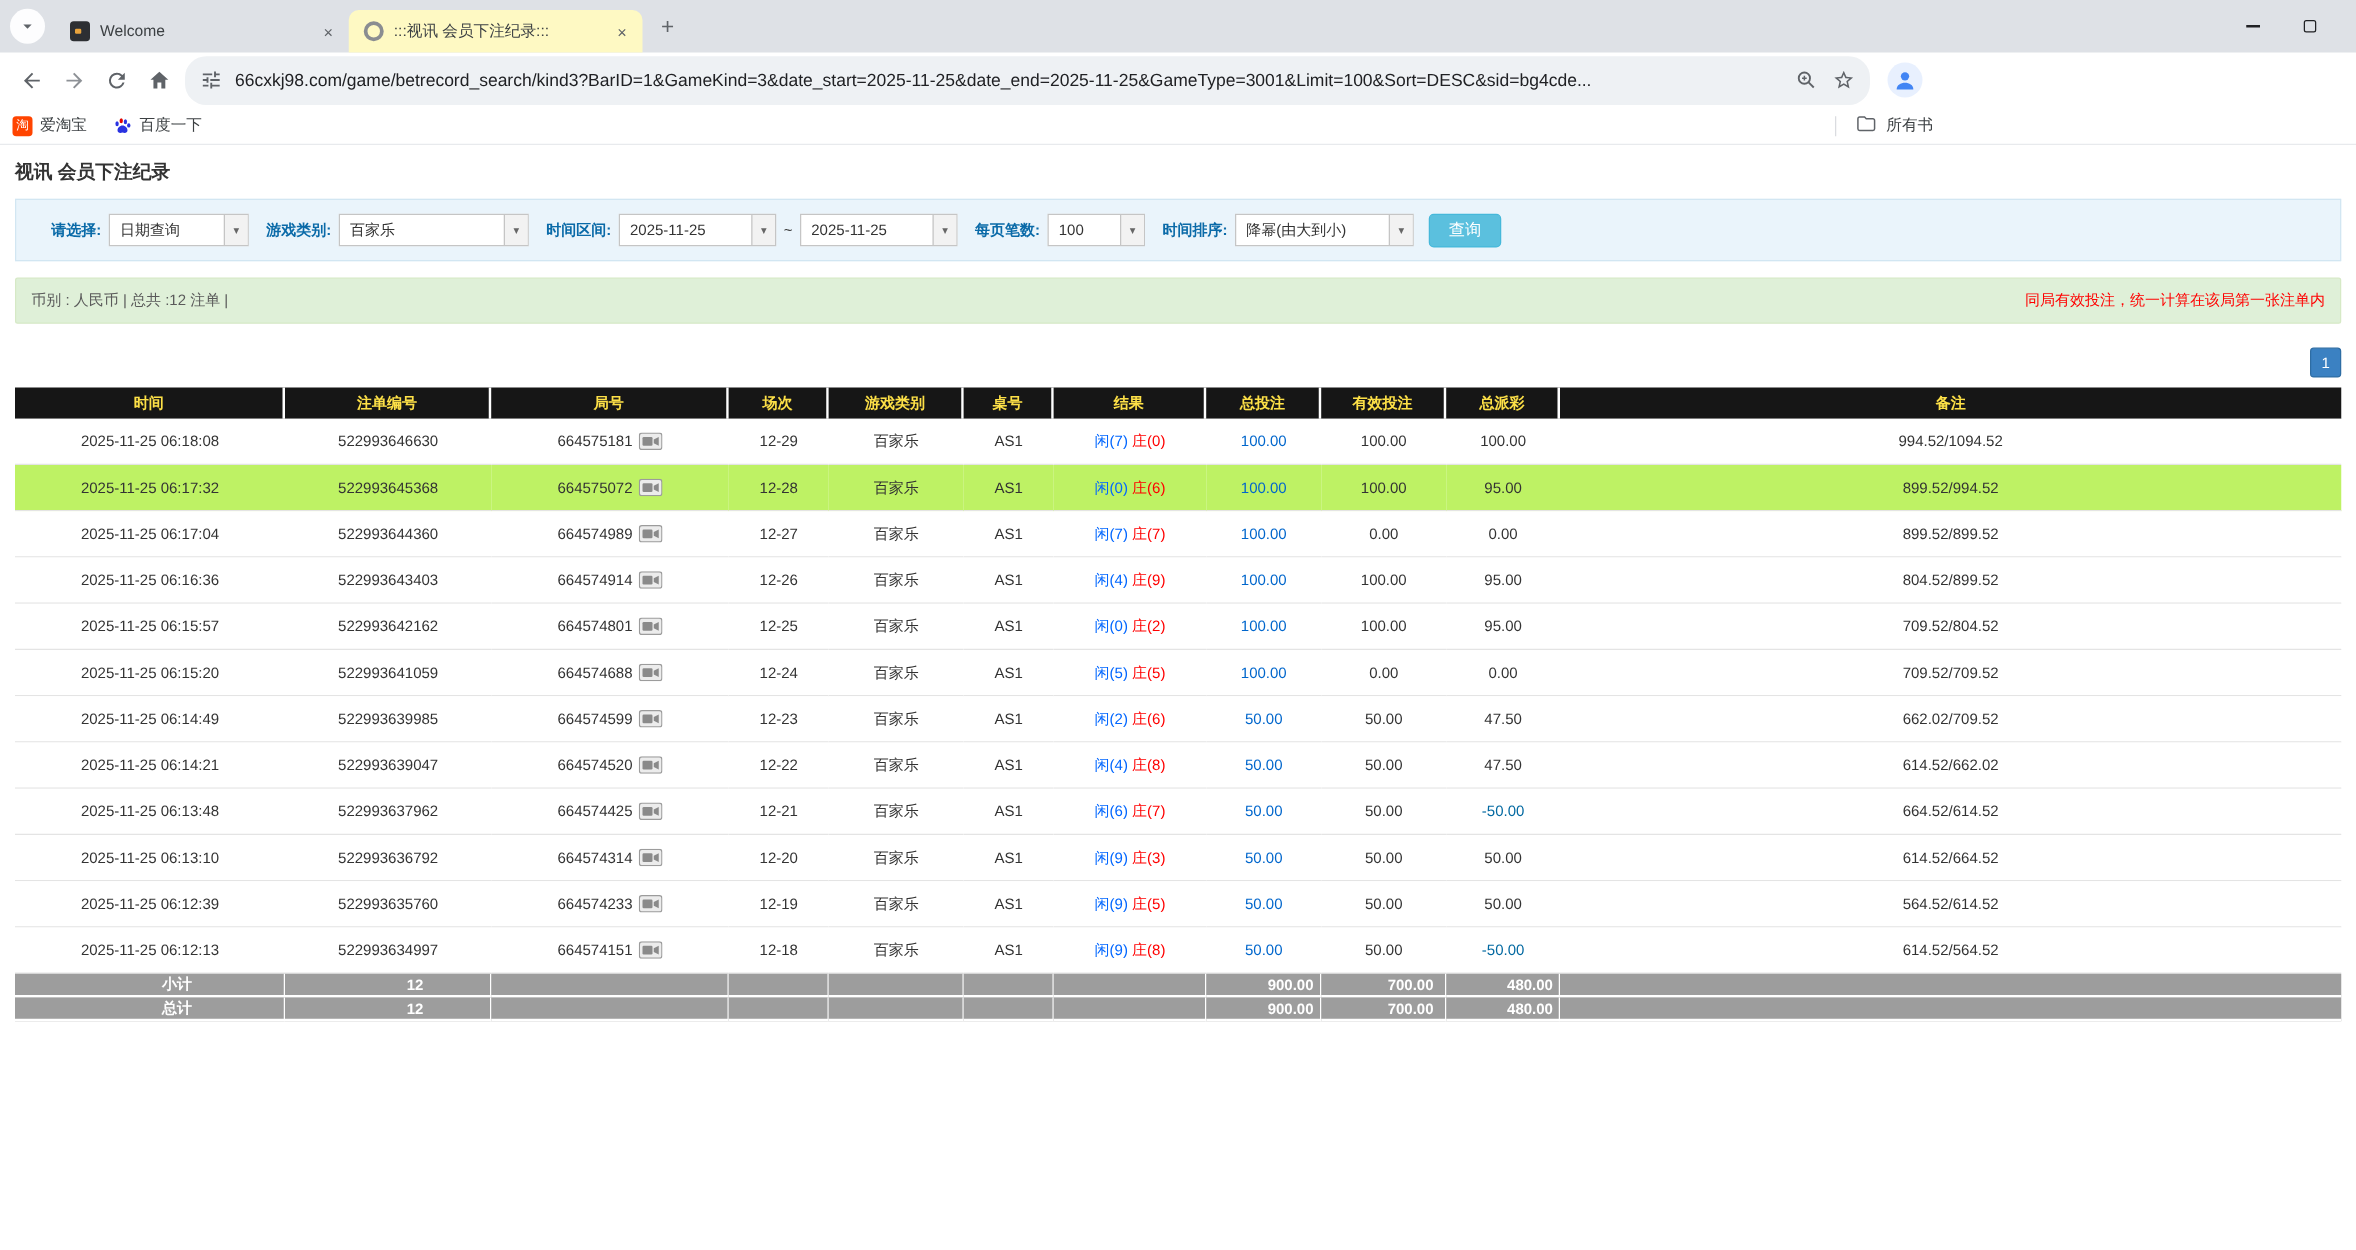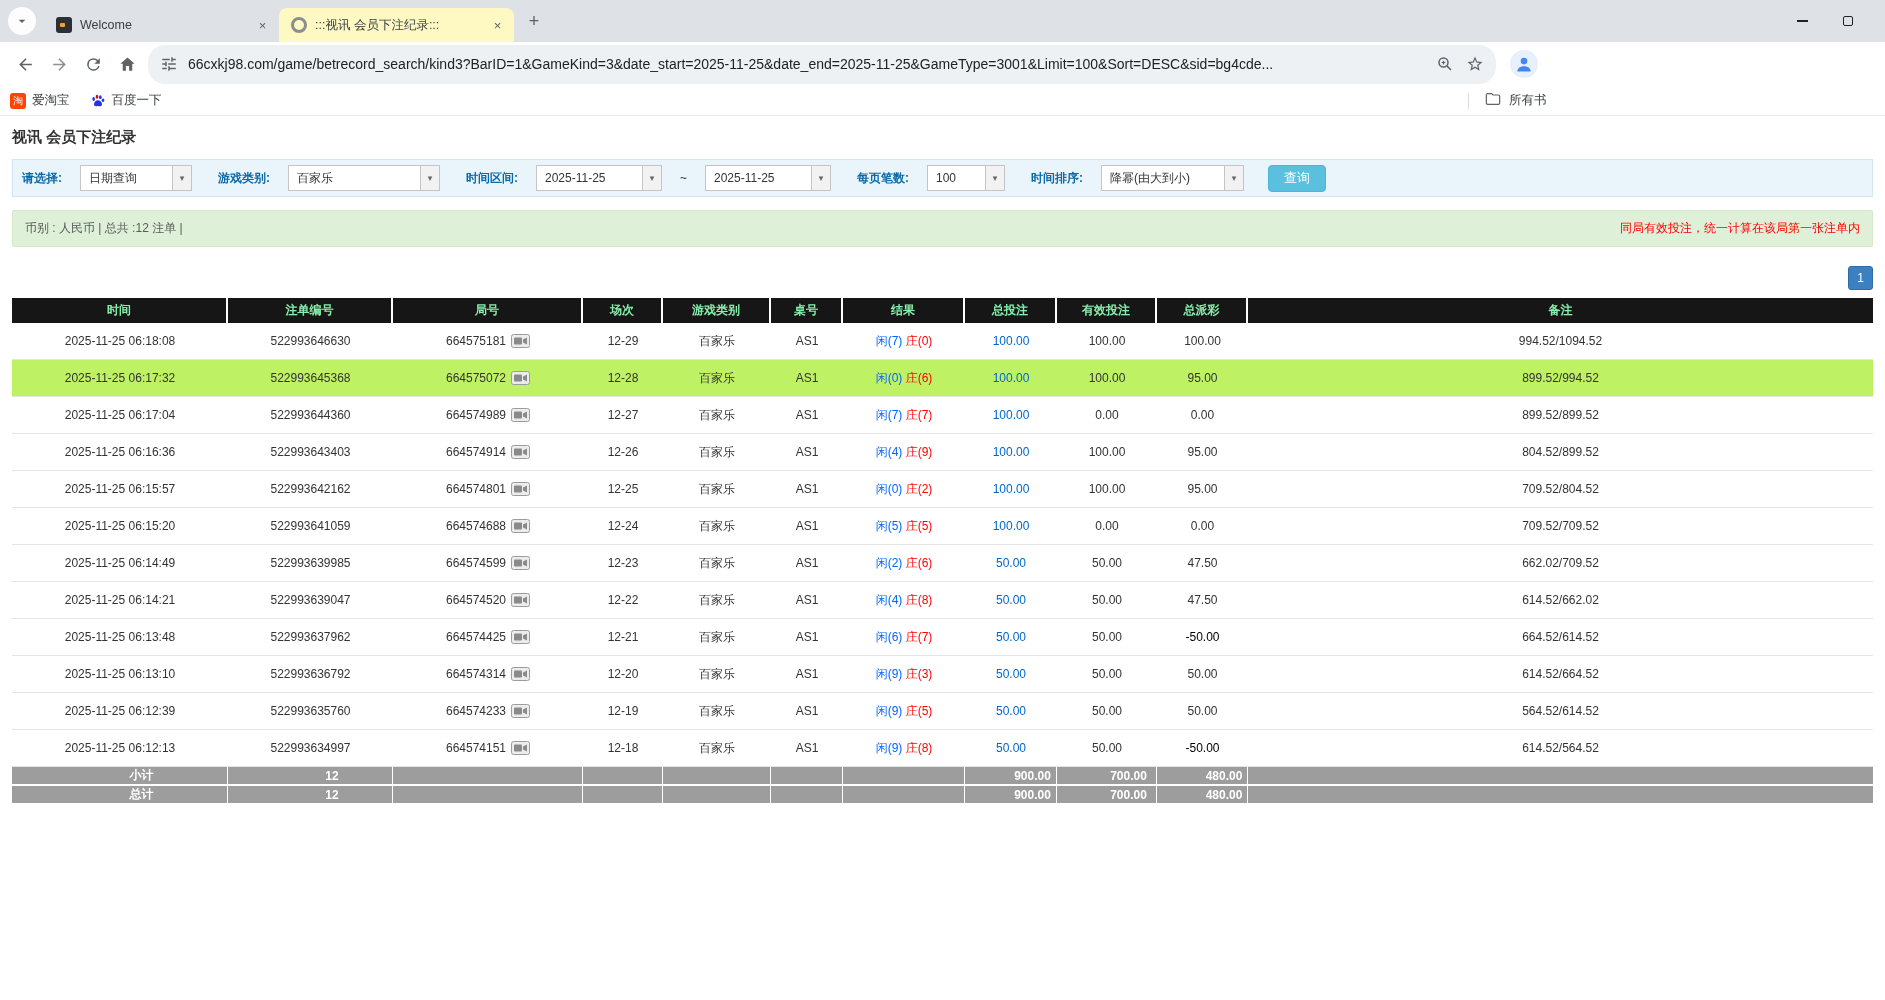--- a/index.html
+++ b/index.html
@@ -53,22 +53,22 @@
   .bm-taobao { background:#ff4400; color:#fff; border-radius:3px; font-size:10px; line-height:16px; text-align:center; }
   .bookmarks-right { position:absolute; left:1468px; display:flex; align-items:center; gap:8px;
     font-size:12.5px; color:#3c4043; }
   .bm-divider { width:1px; height:16px; background:#dadce0; margin-right:8px; }
   .folder-icon svg { width:16px; height:16px; }
 
   
   .page { padding:8px 12px 0; }
   .page-title { font-size:15px; font-weight:bold; color:#333; margin:4px 0 12px; }
 
-  .filter-bar { background:#eaf4fb; border:1px solid #d2e6f2; height:38px; display:flex;
-    align-items:center; padding:0 7px; font-size:12px;gap:12px; }
+  .filter-bar { background:#eaf4fb; border:1px solid #d2e6f2; height:50px; display:flex;
+    align-items:center; padding:0 26px; font-size:12px; }
   .filter-label { color:#0a6aa8; font-weight:bold; margin:0 6px 0 14px; white-space:nowrap; }
   .filter-label:first-child { margin-left:2px; }
   .select { background:#fff; border:1px solid #c5c5c5; height:26px; display:flex; align-items:stretch;
     font-size:12px; color:#333; }
   .select .val { padding:0 8px; flex:1; display:flex; align-items:center; white-space:nowrap; overflow:hidden; }
   .select .arrow { width:19px; border-left:1px solid #c5c5c5; background:#f2f2f2; color:#666;
     display:flex; align-items:center; justify-content:center; font-size:9px; }
   .select .arrow::after { content:"\25be"; }
   .w110{width:112px;} .w155{width:152px;} .w125{width:126px;} .w80{width:78px;} .w145{width:143px;}
   .tilde { margin:0 6px; color:#333; }
@@ -78,29 +78,29 @@
 
   .summary-bar { margin-top:13px; background:#dff0d8; border:1px solid #d6e9c6; border-radius:2px;
     padding:9px 12px; display:flex; justify-content:space-between; font-size:12px; color:#5a5a5a; }
   .summary-right { color:#f00; }
 
   .pagination { display:flex; justify-content:flex-end; margin:19px 0 8px; }
   .page-btn { min-width:25px; height:24px; background:#3b81c2; border:1px solid #2e6da4; color:#fff;
     font-size:12px; display:flex; align-items:center; justify-content:center; border-radius:3px; }
 
   table.records { width:100%; border-collapse:separate; border-spacing:0; table-layout:fixed; font-size:12px; }
-  thead th { background:#161616; color:#86efac; font-weight:bold; height:25px; border-right:2px solid #fff;
+  thead th { background:#161616; color:#fde047; font-weight:bold; height:25px; border-right:2px solid #fff;
     text-align:center; }
   thead th:last-child { border-right:none; }
   tbody td { text-align:center; height:37px; border-bottom:1px solid #e4e4e4; color:#333; background:#fff; }
   tr.highlight td { background:#bef264; }
   .player { color:#06f; }
   .banker { color:#f00; }
   a.bet-link { color:#06c; text-decoration:none; cursor:pointer; }
-  .payout.neg { color:#000000; }
+  .payout.neg { color:#0369a1; }
   .round-cell { display:flex; align-items:center; justify-content:center; gap:5px; }
   .video-icon { display:inline-flex; cursor:pointer; }
   tfoot td { background:#9d9d9d; color:#fff; font-weight:bold; height:17px; text-align:center;
     border-right:1px solid #fff; border-bottom:2px solid #fff;padding-left:44px; }
   tfoot td:last-child { border-right:none; }
 </style>
 </head>
 <body>
 
 <div class="tab-strip">

